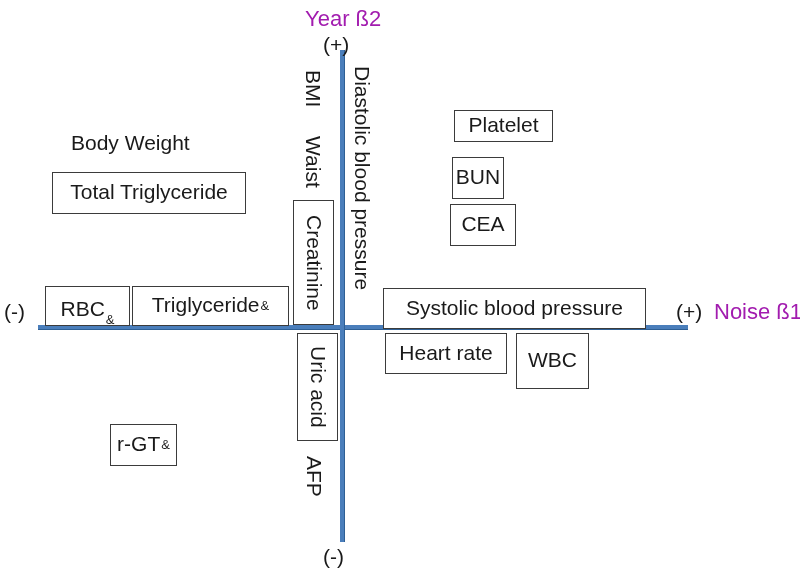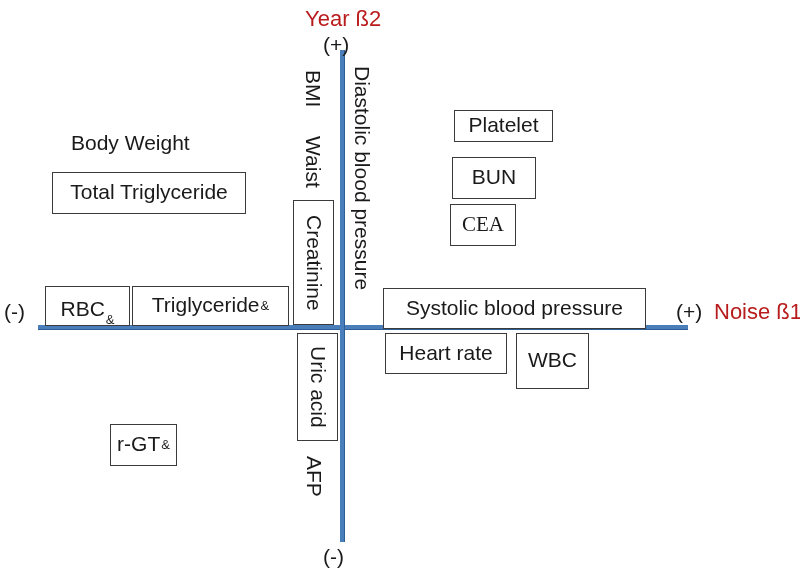--- a/index.html
+++ b/index.html
@@ -80,21 +80,21 @@
   
   .axis-label {
     position: absolute;
     font-size: 21px;
     color: #1a1a1a;
     white-space: nowrap;
   }
   .axis-title {
     position: absolute;
     font-size: 22px;
-    color: #b91c1c;
+    color: #a21caf;
     white-space: nowrap;
   }
 </style>
 </head>
 <body>
 
 <div id="canvas">
 
   <div class="axis axis-h"></div>
   <div class="axis axis-v"></div>
@@ -151,25 +151,25 @@
   </div>
 
   <div class="node plain v-node" style="left:346px; top:58px;">
     <span class="txt">Diastolic blood pressure</span>
   </div>
 
   <div class="node boxed h-node" style="left:454px; top:110px; width:99px; height:32px;text-align:center;">
     <span class="txt">Platelet</span>
   </div>
 
-  <div class="node boxed h-node" style="left:452px; top:157px; width:84px; height:42px;">
+  <div class="node boxed h-node" style="left:452px; top:157px; width:52px; height:42px;">
     <span class="txt">BUN</span>
   </div>
 
-  <div class="node boxed h-node" style="left:450px; top:204px; width:66px; height:42px;font-family:Liberation Serif, serif;">
+  <div class="node boxed h-node" style="left:450px; top:204px; width:66px; height:42px;">
     <span class="txt">CEA</span>
   </div>
 
   <div class="node boxed h-node" style="left:383px; top:288px; width:263px; height:41px;">
     <span class="txt">Systolic blood pressure</span>
   </div>
 
   <div class="node boxed h-node" style="left:385px; top:333px; width:122px; height:41px;text-align:center;">
     <span class="txt">Heart rate</span>
   </div>

